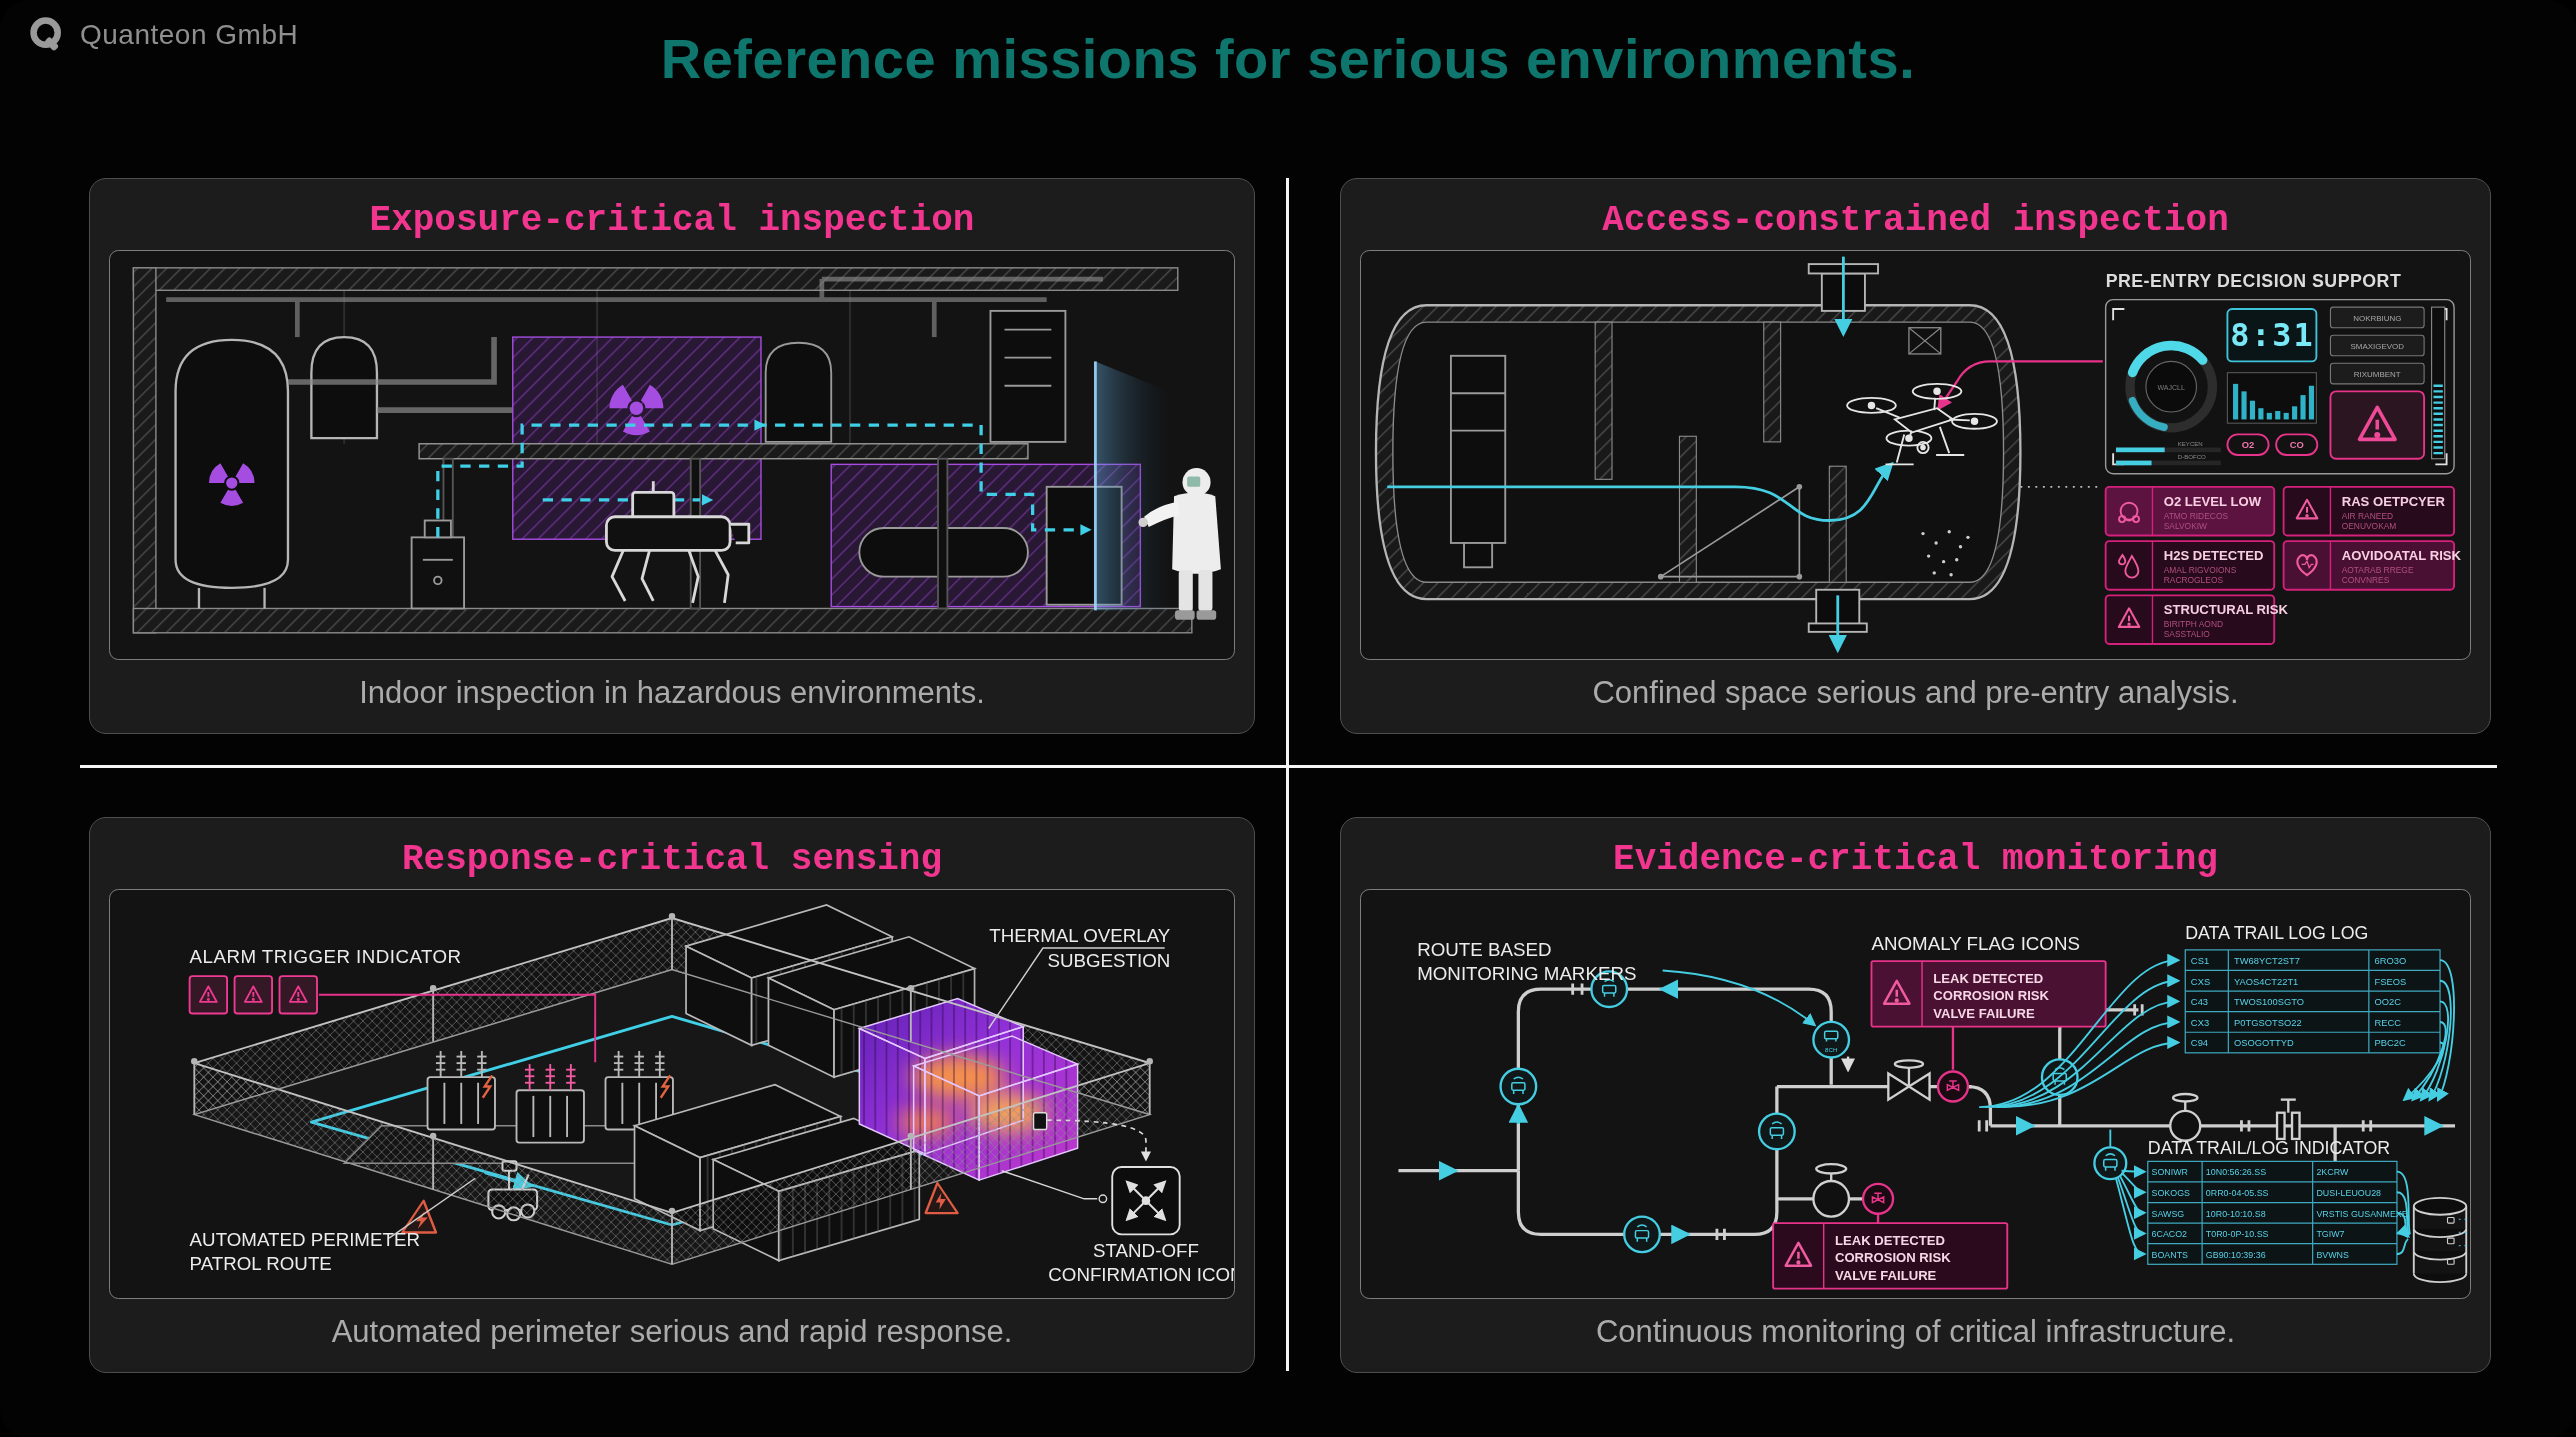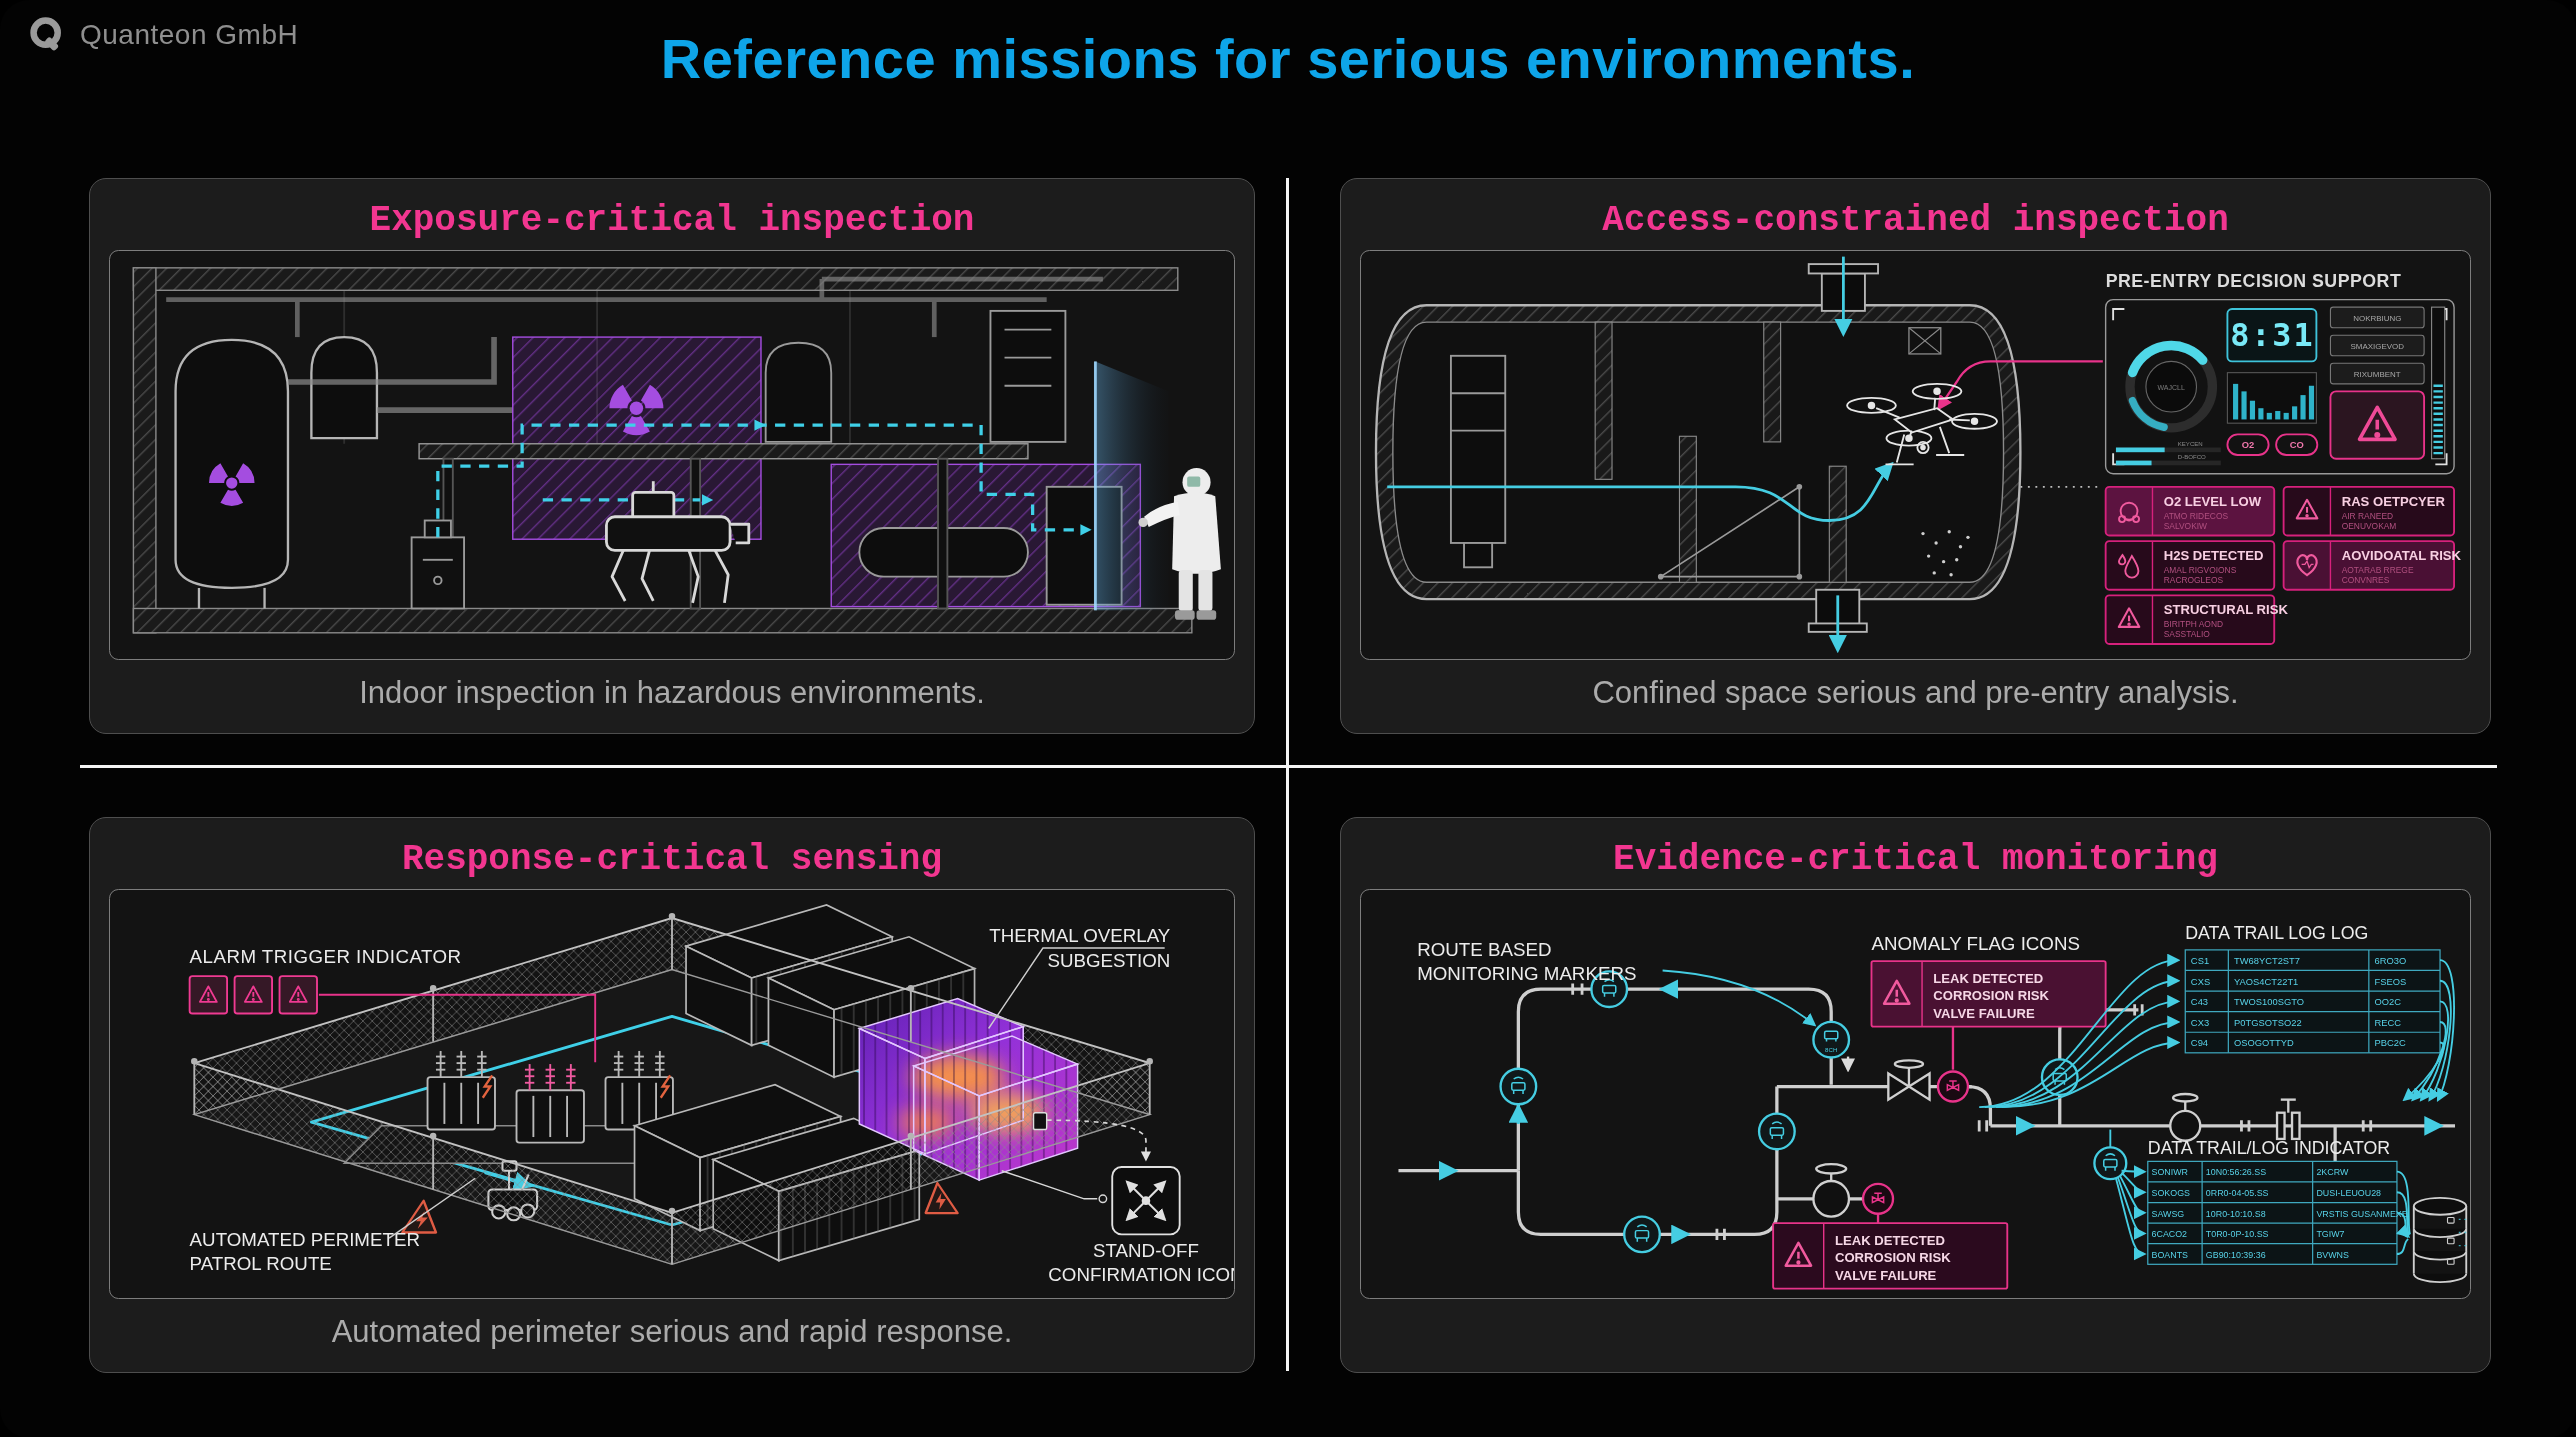--- a/index.html
+++ b/index.html
@@ -1,21 +1,21 @@
 <!DOCTYPE html>
 <html style="font-size:15px"><head>
 <meta charset="utf-8">
 <style>
   html,body{margin:0;padding:0;background:#000;}
   .stage{position:relative;width:2576px;height:1438px;background:#030303;overflow:hidden;
          font-family:"Liberation Sans",sans-serif;color:#e8e8e8;border-radius:29px;}
   .brandbar{position:absolute;left:28px;top:15px;display:flex;align-items:center;gap:13px;}
   .brand-name{font-size:28px;color:#8f8f8f;letter-spacing:0.5px;}
   .page-title{position:absolute;top:26px;left:0;width:100%;text-align:center;margin:0;
-              font-size:56px;font-weight:bold;color:#0ea5e9;letter-spacing:0.5px;}
+              font-size:56px;font-weight:bold;color:#0f766e;letter-spacing:0.5px;}
   .card{position:absolute;background:#1c1c1c;border:1.9px solid #4e4e4e;border-radius:17px;}
   .qtitle{margin:20.6px 0 0 0;text-align:center;font-size:36px;font-weight:bold;color:#f23690;font-family:Liberation Mono, monospace;}
   .panel{position:absolute;left:19px;right:19px;top:71px;bottom:73px;background:#131313;
          border:1.9px solid #7d7d7d;border-radius:9.4px;overflow:hidden;}
   .panel svg{display:block;width:100%;height:100%;}
   .caption{position:absolute;bottom:22px;left:0;width:100%;margin:0;text-align:center;
            font-size:31px;color:#ababab;}
   .divider{position:absolute;background:#f5f5f5;}
   .div-v{left:1286px;top:178px;width:2.8px;height:1193px;}
   .div-h{left:80px;top:765px;width:2417px;height:2.8px;}
@@ -938,16 +938,17 @@
               <rect x="1160" y="394" width="7" height="6" rx="1"></rect>
             </g>
         </g>
         <g stroke="#45cde2" stroke-width="1.5" stroke-dasharray="2 4" opacity=".8">
           <line x1="1172" y1="352" x2="1184" y2="352"></line>
             <line x1="1172" y1="366" x2="1184" y2="366"></line>
             <line x1="1172" y1="380" x2="1184" y2="380"></line>
         </g>
       </svg>
     </div>
+    <p class="caption">Continuous monitoring of critical infrastructure.</p>
   </section>
 
 </div>
 
 
 </body></html>

